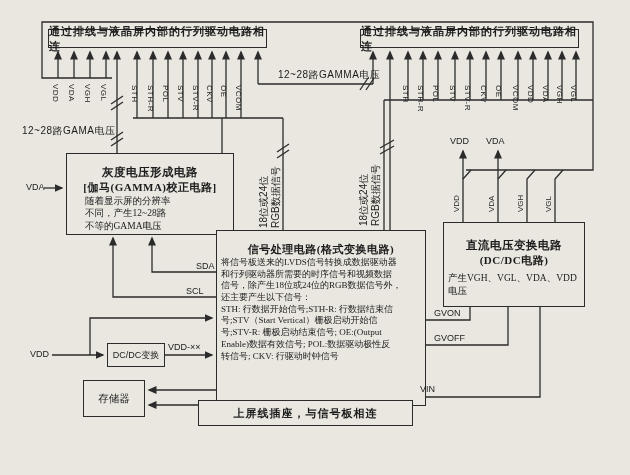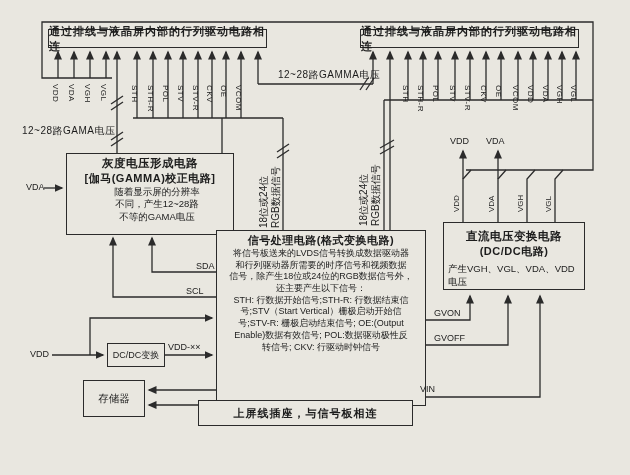--- a/index.html
+++ b/index.html
@@ -3,24 +3,24 @@
 <meta charset="utf-8">
 <style>
   html,body{margin:0;padding:0;}
   body{background:#cfcfcc;font-family:"Liberation Sans","DejaVu Sans",sans-serif;}
   #stage{position:relative;width:630px;height:475px;background:#e9e7e0;overflow:hidden;
          color:#1c1c1c;}
   svg.wires{position:absolute;left:0;top:0;}
   .box{position:absolute;border:1.6px solid #2b2b2b;background:#e9e7e0;box-sizing:border-box;}
   .conn{display:flex;align-items:center;justify-content:center;font-size:11px;font-weight:600;
         letter-spacing:1px;}
-  .blk{padding:2px 4px;}
+  .blk{padding:11px 4px;font-family:Liberation Serif, serif;}
   .blk .t{font-size:11.5px;font-weight:600;text-align:center;letter-spacing:0.5px;}
   .blk .st{font-size:11px;font-weight:600;text-align:center;letter-spacing:0.5px;}
-  .blk .b{font-size:9px;line-height:1.3;text-align:center;}
+  .blk .b{font-size:9px;line-height:1.3;text-align:left;}
   .blk .bc{font-size:9.5px;text-align:left;}
   .lab{position:absolute;font-size:9px;white-space:nowrap;}
   .lab10{position:absolute;font-size:10px;white-space:nowrap;letter-spacing:0.5px;}
   .vpin{position:absolute;font-size:8px;white-space:nowrap;transform:rotate(90deg);
         transform-origin:top left;letter-spacing:0.5px;}
   .vlab{position:absolute;font-size:10px;white-space:nowrap;transform:rotate(-90deg);
         transform-origin:top left;line-height:1.2;}
   .vsm{position:absolute;font-size:8px;white-space:nowrap;transform:rotate(-90deg);
        transform-origin:top left;}
   .ctr{display:flex;align-items:center;justify-content:center;}
@@ -177,21 +177,21 @@
       <div>信号，除产生18位或24位的RGB数据信号外，</div>
       <div>还主要产生以下信号：</div>
       <div>STH: 行数据开始信号;STH-R: 行数据结束信</div>
       <div>号;STV（Start Vertical）栅极启动开始信</div>
       <div>号;STV-R: 栅极启动结束信号; OE:(Output</div>
       <div>Enable)数据有效信号; POL:数据驱动极性反</div>
       <div>转信号; CKV: 行驱动时钟信号</div>
     </div>
   </div>
 
-  <div class="box blk" style="left:443px;top:222px;width:142px;height:68px;">
+  <div class="box blk" style="left:443px;top:222px;width:142px;height:85px;">
     <div class="t" style="margin-top:4px;">直流电压变换电路</div>
     <div class="st">(DC/DC电路)</div>
     <div class="bc" style="margin-top:4px;">产生VGH、VGL、VDA、VDD电压</div>
   </div>
 
   <div class="box ctr" style="left:107px;top:343px;width:58px;height:24px;font-size:9px;">
     <span>DC/DC变换</span>
   </div>
 
   <div class="box ctr" style="left:83px;top:380px;width:62px;height:37px;font-size:10.5px;">

